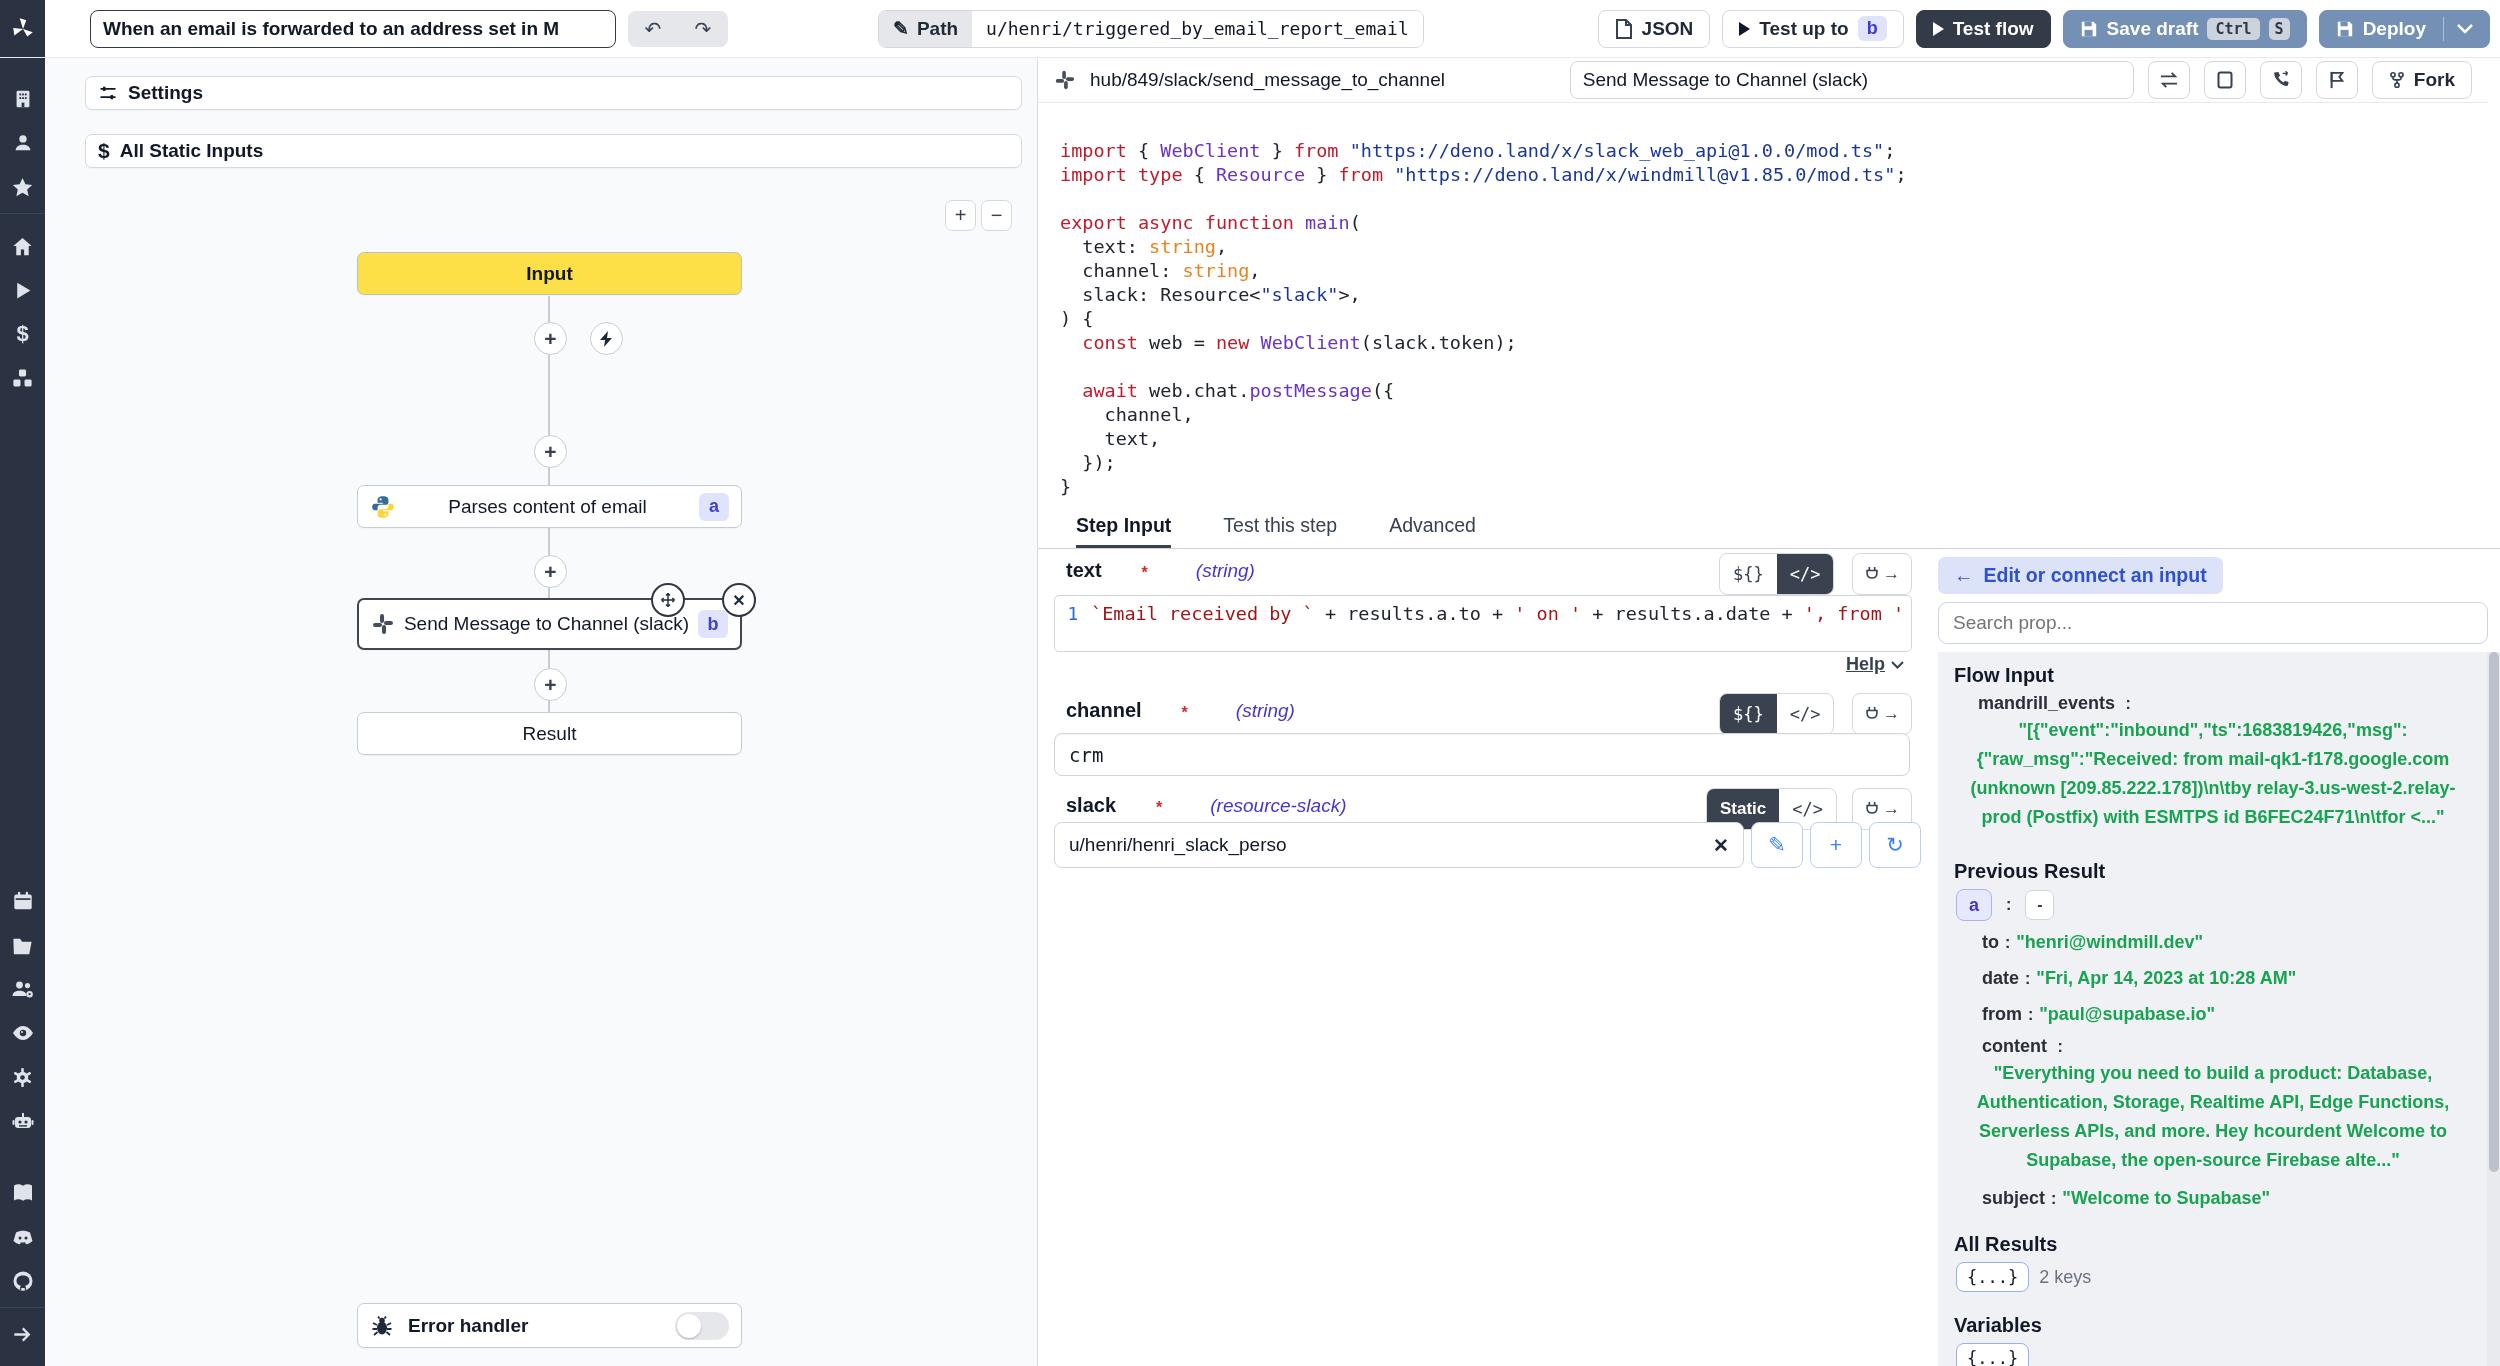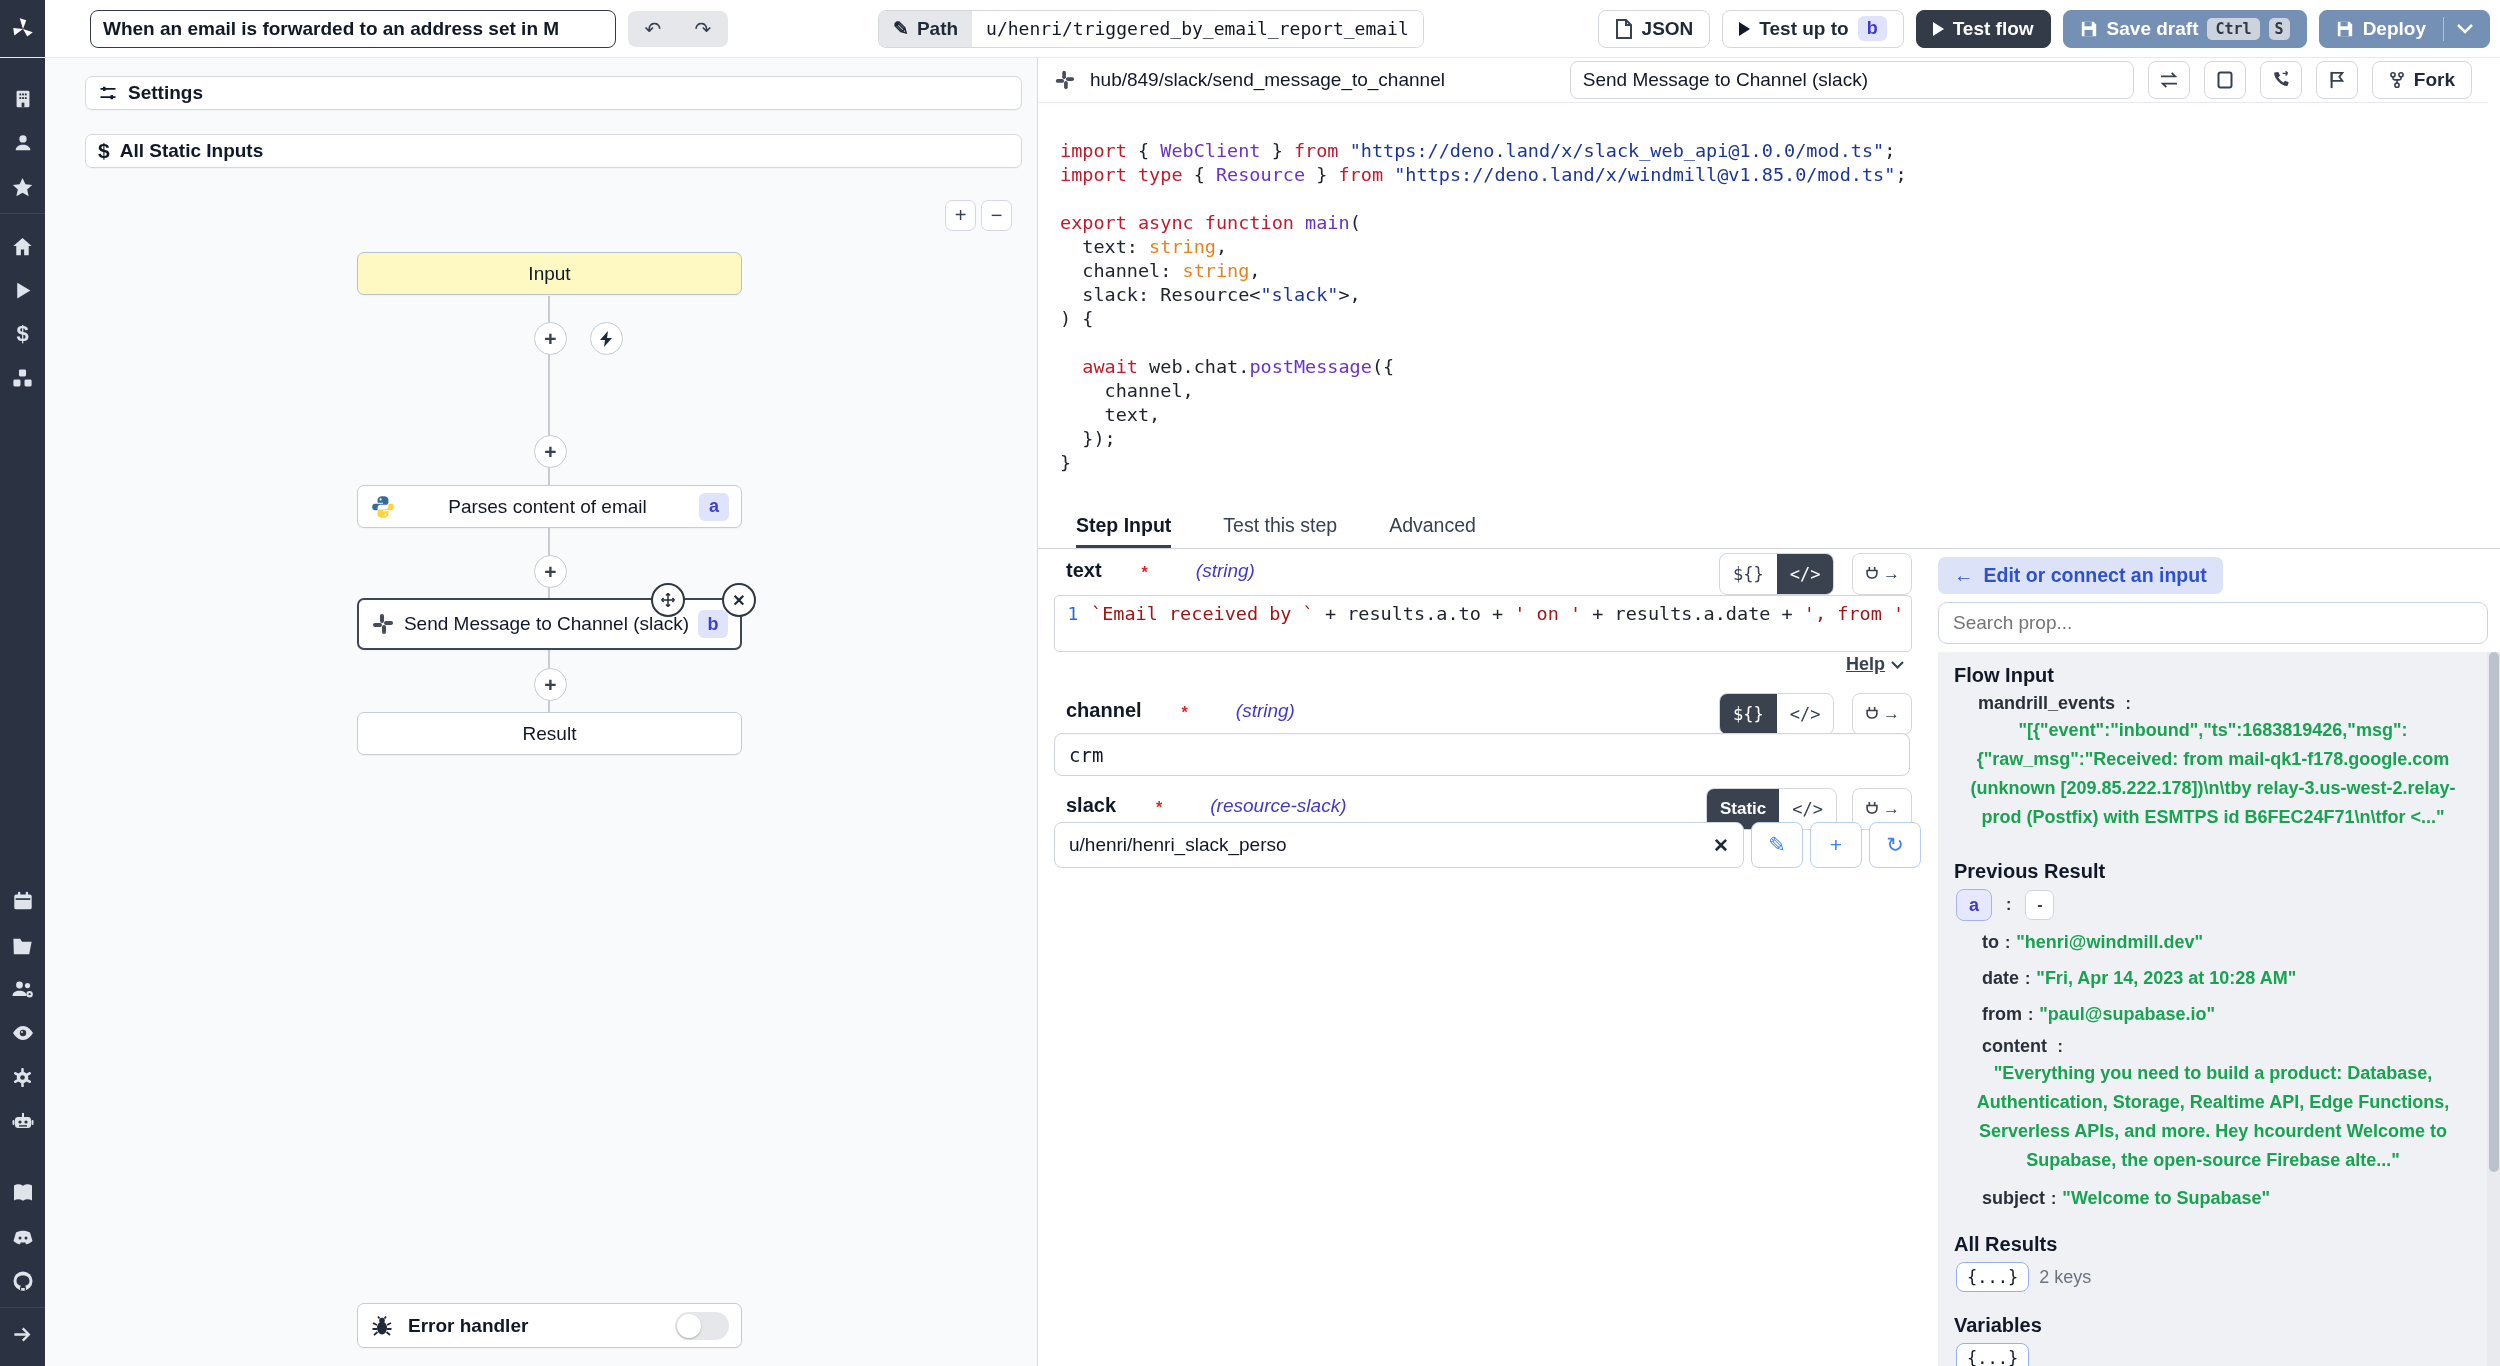--- a/index.html
+++ b/index.html
@@ -34,21 +34,21 @@
   .sb-flex{flex:1;}
   .sb-dollar{font-size:22px;font-weight:700;color:#dfe3ea;}
 
   
   .flowpanel{position:absolute;left:45px;top:57px;width:992px;bottom:0;background:#f8fafc;border-right:1px solid #d8dce2;}
   .panel-btn{position:absolute;left:40px;width:937px;height:34px;background:#fff;border:1px solid #d5d9df;border-radius:7px;display:flex;align-items:center;gap:10px;padding:0 12px;font-size:19px;font-weight:700;color:#111827;box-sizing:border-box;cursor:pointer;box-shadow:0 1px 1px rgba(0,0,0,.03);}
   .zoombtn{position:absolute;width:31px;height:31px;background:#fff;border:1px solid #d5d9df;border-radius:7px;font-size:20px;color:#374151;display:flex;align-items:center;justify-content:center;cursor:pointer;}
   .flowline{position:absolute;left:503px;top:239px;width:2px;height:420px;background:#c6ccd4;}
   .node{position:absolute;left:312px;width:385px;height:43px;background:#fff;border:1px solid #c6ccd4;border-radius:7px;display:flex;align-items:center;padding:0 12px;box-sizing:border-box;font-size:19px;color:#111827;box-shadow:0 1px 2px rgba(0,0,0,.04);z-index:2;cursor:pointer;}
   .node .nlabel{flex:1;text-align:center;}
-  .node-input{background:#fef9c3;border-color:#b7c2cd;justify-content:center;}
+  .node-input{background:#fde047;border-color:#b7c2cd;justify-content:center;font-weight:bold;}
   .node-badge{background:#dfe3fc;color:#4040c8;font-weight:700;font-size:18px;border-radius:6px;width:30px;height:28px;display:flex;align-items:center;justify-content:center;flex:0 0 30px;}
   .node-sel{border:2.5px solid #3f4754;}
   .circ{position:absolute;width:31px;height:31px;border-radius:50%;background:#fff;border:1px solid #c6ccd4;display:flex;align-items:center;justify-content:center;z-index:3;cursor:pointer;color:#374151;}
   .circ.plus{font-size:21px;font-weight:600;}
   .sel-ctrl{position:absolute;width:30px;height:30px;border-radius:50%;background:#fff;border:2px solid #2f3742;display:flex;align-items:center;justify-content:center;z-index:5;cursor:pointer;color:#1f2937;font-size:16px;font-weight:700;top:-17px;}
   .ts-ic{width:27px;height:27px;background:#3178c6;border-radius:5px;color:#fff;font-size:13px;font-weight:700;display:flex;align-items:flex-end;justify-content:flex-end;padding:0 3px 2px 0;box-sizing:border-box;flex:0 0 27px;}
   .toggle{width:54px;height:28px;border-radius:14px;background:#e5e7eb;position:relative;cursor:pointer;flex:0 0 54px;}
   .toggle .knob{position:absolute;left:2px;top:2px;width:24px;height:24px;border-radius:50%;background:#fff;box-shadow:0 1px 2px rgba(0,0,0,.25);}
 
   
@@ -468,20 +468,21 @@
     <div class="codearea mono">
       <div>
           <div class="cl"><span class="tk-kw">import</span><span class="tk-pl"> { </span><span class="tk-id">WebClient</span><span class="tk-pl"> } </span><span class="tk-kw">from</span><span class="tk-pl"> </span><span class="tk-str">"https://deno.land/x/slack_web_api@1.0.0/mod.ts"</span><span class="tk-pl">;</span></div>
           <div class="cl"><span class="tk-kw">import</span><span class="tk-pl"> </span><span class="tk-kw">type</span><span class="tk-pl"> { </span><span class="tk-id">Resource</span><span class="tk-pl"> } </span><span class="tk-kw">from</span><span class="tk-pl"> </span><span class="tk-str">"https://deno.land/x/windmill@v1.85.0/mod.ts"</span><span class="tk-pl">;</span></div>
           <div class="cl"></div>
           <div class="cl"><span class="tk-kw">export</span><span class="tk-pl"> </span><span class="tk-kw">async</span><span class="tk-pl"> </span><span class="tk-kw">function</span><span class="tk-pl"> </span><span class="tk-id">main</span><span class="tk-pl">(</span></div>
           <div class="cl"><span class="tk-pl">  text: </span><span class="tk-ty">string</span><span class="tk-pl">,</span></div>
           <div class="cl"><span class="tk-pl">  channel: </span><span class="tk-ty">string</span><span class="tk-pl">,</span></div>
           <div class="cl"><span class="tk-pl">  slack: Resource&lt;</span><span class="tk-str">"slack"</span><span class="tk-pl">&gt;,</span></div>
           <div class="cl"><span class="tk-pl">) {</span></div>
+          <div class="cl"><span class="tk-pl">  </span><span class="tk-kw">const</span><span class="tk-pl"> web = </span><span class="tk-kw">new</span><span class="tk-pl"> </span><span class="tk-id">WebClient</span><span class="tk-pl">(slack.token);</span></div>
           <div class="cl"></div>
           <div class="cl"><span class="tk-pl">  </span><span class="tk-kw">await</span><span class="tk-pl"> web.chat.</span><span class="tk-id">postMessage</span><span class="tk-pl">({</span></div>
           <div class="cl"><span class="tk-pl">    channel,</span></div>
           <div class="cl"><span class="tk-pl">    text,</span></div>
           <div class="cl"><span class="tk-pl">  });</span></div>
           <div class="cl"><span class="tk-pl">}</span></div>
         </div>
     </div>
 
     <div class="tabs">

